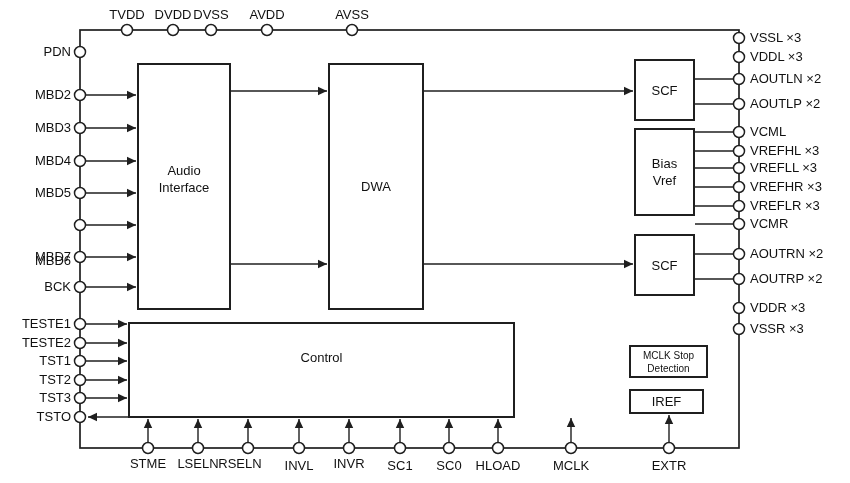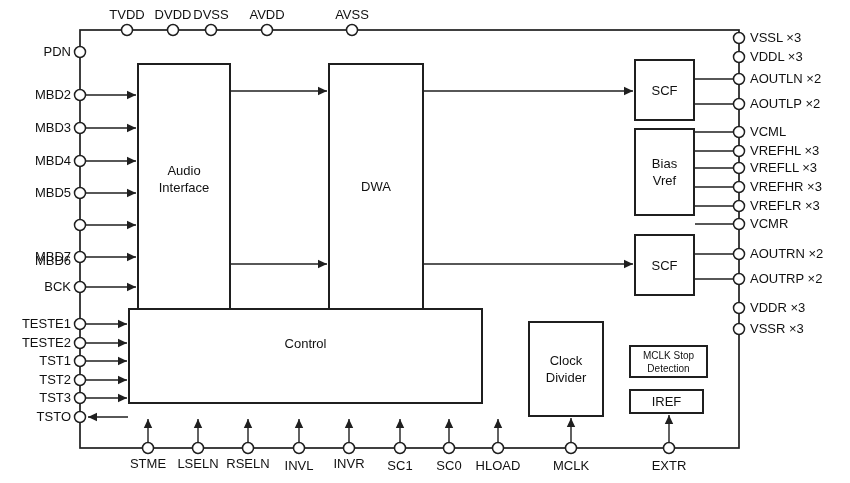--- a/index.html
+++ b/index.html
@@ -134,26 +134,22 @@
   <div class="block" style="left:634px; top:59px; width:61px; height:62px;">
     <span class="lbl">SCF</span>
   </div>
   <div class="block" style="left:634px; top:128px; width:61px; height:88px;">
     <span class="lbl">Bias
 Vref</span>
   </div>
   <div class="block" style="left:634px; top:234px; width:61px; height:62px;">
     <span class="lbl">SCF</span>
   </div>
-  <div class="block" style="left:128px; top:308px; width:355px; height:96px; padding-bottom:26px;">
+  <div class="block" style="left:128px; top:322px; width:387px; height:96px; padding-bottom:26px;">
     <span class="lbl">Control</span>
-  </div>
-  <div class="block" style="left:528px; top:321px; width:76px; height:96px;">
-    <span class="lbl">Clock
-Divider</span>
   </div>
   <div class="block small" style="left:629px; top:345px; width:79px; height:33px;">
     <span class="lbl">MCLK Stop
 Detection</span>
   </div>
   <div class="block" style="left:629px; top:389px; width:75px; height:25px;">
     <span class="lbl">IREF</span>
   </div>
 
   <div class="pin-label pl-top" style="left:97px; top:7px;">TVDD</div>
@@ -187,21 +183,21 @@
   <div class="pin-label pl-right" style="top:179px;">VREFHR ×3</div>
   <div class="pin-label pl-right" style="top:198px;">VREFLR ×3</div>
   <div class="pin-label pl-right" style="top:216px;">VCMR</div>
   <div class="pin-label pl-right" style="top:246px;">AOUTRN ×2</div>
   <div class="pin-label pl-right" style="top:271px;">AOUTRP ×2</div>
   <div class="pin-label pl-right" style="top:300px;">VDDR ×3</div>
   <div class="pin-label pl-right" style="top:321px;">VSSR ×3</div>
 
   <div class="pin-label pl-bottom" style="left:108px; top:456px;">STME</div>
   <div class="pin-label pl-bottom" style="left:158px; top:456px;">LSELN</div>
-  <div class="pin-label pl-bottom" style="left:208px; top:456px;">RSELN</div>
+  <div class="pin-label pl-bottom" style="left:200px; top:456px;">RSELN</div>
   <div class="pin-label pl-bottom" style="left:259px; top:458px;">INVL</div>
   <div class="pin-label pl-bottom" style="left:309px; top:456px;">INVR</div>
   <div class="pin-label pl-bottom" style="left:360px; top:458px;">SC1</div>
   <div class="pin-label pl-bottom" style="left:409px; top:458px;">SC0</div>
   <div class="pin-label pl-bottom" style="left:458px; top:458px;">HLOAD</div>
   <div class="pin-label pl-bottom" style="left:531px; top:458px;">MCLK</div>
   <div class="pin-label pl-bottom" style="left:629px; top:458px;">EXTR</div>
 
 </div>
 

